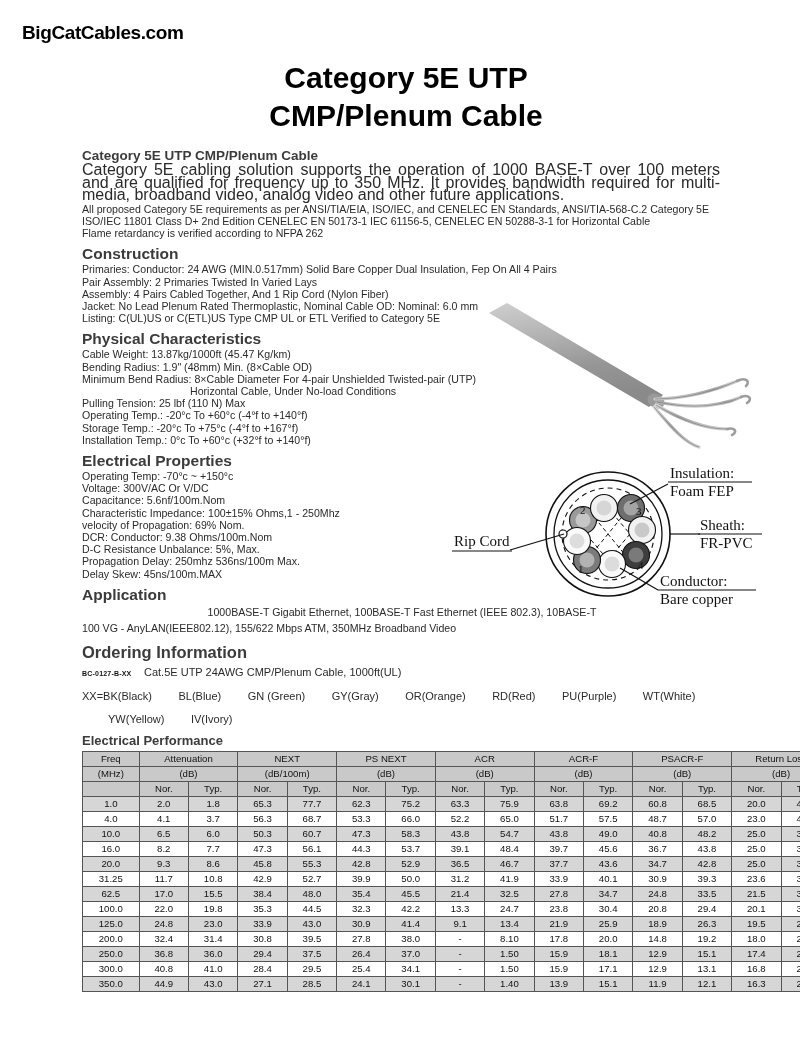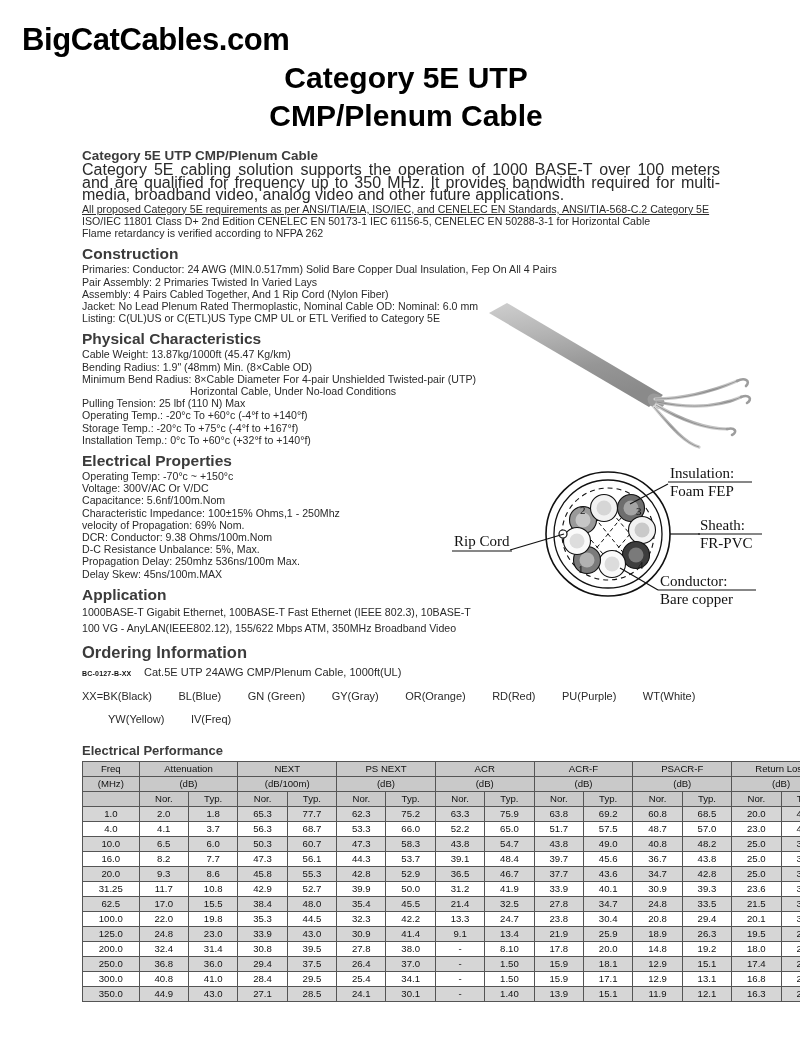--- a/index.html
+++ b/index.html
@@ -19,21 +19,21 @@
     position: relative;
     width: 800px;
     height: 1040px;
   }
 
   
   #brand {
     position: absolute;
     left: 22px;
     top: 22px;
-    font-size: 31px;
+    font-size: 19px;
     font-weight: bold;
     letter-spacing: -0.4px;
     color: #000;
     white-space: nowrap;
   }
 
   
   #maintitle {
     position: absolute;
     left: 6px;
@@ -112,21 +112,21 @@
   .ord-colors { margin-top: 4px; }
   .ord-colors span {
     display: inline-block;
     font-size: 11px;
     color: #2a2a2a;
   }
   .ord-colors .cgap { width: 22px; }
   .ord-colors.second { padding-left: 26px; margin-top: 5px; }
 
   
-  #perf-wrap { margin-top: 16px; }
+  #perf-wrap { margin-top: 6px; }
   table.perf {
     border-collapse: collapse;
     font-size: 9.6px;
     color: #111;
     width: 749px;
     table-layout: fixed;
   }
   table.perf th, table.perf td {
     border: 1px solid #555;
     text-align: center;
@@ -294,21 +294,21 @@
       <line x1="0" y1="113" x2="60" y2="113" stroke="#111" stroke-width="1.2"></line>
     </svg>
   </div>
 
   <div id="content">
 
     <h3 class="subhead">Category 5E UTP CMP/Plenum Cable</h3>
     <p class="para just">Category 5E cabling solution supports the operation of 1000 BASE-T over 100 meters and are qualified for frequency up to 350 MHz. It provides bandwidth required for multi-media, broadband video, analog video and other future applications.</p>
 
     <ul class="lines">
-      <li class="just-line" style="white-space:normal;text-align:justify;max-width:638px;text-decoration:underline;">All proposed Category 5E requirements as per ANSI/TIA/EIA, ISO/IEC, and CENELEC EN Standards, ANSI/TIA-568-C.2 Category 5E</li>
+      <li class="just-line" style="white-space:normal;text-align:justify;max-width:638px;">All proposed Category 5E requirements as per ANSI/TIA/EIA, ISO/IEC, and CENELEC EN Standards, ANSI/TIA-568-C.2 Category 5E</li>
       <li>ISO/IEC 11801 Class D+ 2nd Edition CENELEC EN 50173-1 IEC 61156-5, CENELEC EN 50288-3-1 for Horizontal Cable</li>
       <li>Flame retardancy is verified according to NFPA 262</li>
     </ul>
 
     <h2 class="sec">Construction</h2>
     <ul class="lines">
       <li>Primaries: Conductor: 24 AWG (MIN.0.517mm) Solid Bare Copper Dual Insulation, Fep On All 4 Pairs</li>
       <li>Pair Assembly: 2 Primaries Twisted In Varied Lays</li>
       <li>Assembly: 4 Pairs Cabled Together, And 1 Rip Cord (Nylon Fiber)</li>
       <li>Jacket: No Lead Plenum Rated Thermoplastic, Nominal Cable OD: Nominal: 6.0 mm</li>
@@ -335,42 +335,42 @@
       <li>Characteristic Impedance: 100±15% Ohms,1 - 250Mhz</li>
       <li>velocity of Propagation: 69% Nom.</li>
       <li>DCR: Conductor: 9.38 Ohms/100m.Nom</li>
       <li>D-C Resistance Unbalance: 5%, Max.</li>
       <li>Propagation Delay: 250mhz 536ns/100m Max.</li>
       <li>Delay Skew: 45ns/100m.MAX</li>
     </ul>
 
     <h2 class="sec">Application</h2>
     <ul class="lines" style="line-height:16px;">
-      <li style="line-height:16px;">1000BASE-T Gigabit Ethernet, 100BASE-T Fast Ethernet (IEEE 802.3), 10BASE-T</li>
+      <li style="line-height:16px;text-align:center;">1000BASE-T Gigabit Ethernet, 100BASE-T Fast Ethernet (IEEE 802.3), 10BASE-T</li>
       <li style="line-height:16px;">100 VG - AnyLAN(IEEE802.12), 155/622 Mbps ATM, 350MHz Broadband Video</li>
     </ul>
 
     <h2 class="sec" style="margin-top:8px;font-size:16.5px;">Ordering  Information</h2>
     <div id="ordering-rows">
       <div class="ord-line">
         <span class="ord-pn">BC-0127-B-XX</span><span>Cat.5E UTP 24AWG CMP/Plenum Cable, 1000ft(UL)</span>
       </div>
       <div class="ord-colors">
         <span>XX=BK(Black)</span><span class="cgap"></span>
         <span>BL(Blue)</span><span class="cgap"></span>
         <span>GN (Green)</span><span class="cgap"></span>
         <span>GY(Gray)</span><span class="cgap"></span>
         <span>OR(Orange)</span><span class="cgap"></span>
         <span>RD(Red)</span><span class="cgap"></span>
         <span>PU(Purple)</span><span class="cgap"></span>
         <span>WT(White)</span>
       </div>
       <div class="ord-colors second">
         <span>YW(Yellow)</span><span class="cgap"></span>
-        <span>IV(Freq)</span>
+        <span>IV(Ivory)</span>
       </div>
     </div>
 
     <div id="perf-wrap">
       <h3 class="subhead" style="font-size:13px;margin-bottom:3px;">Electrical Performance</h3>
       <table class="perf">
         <colgroup>
           <col class="freq">
             <col class="val">
             <col class="val">

